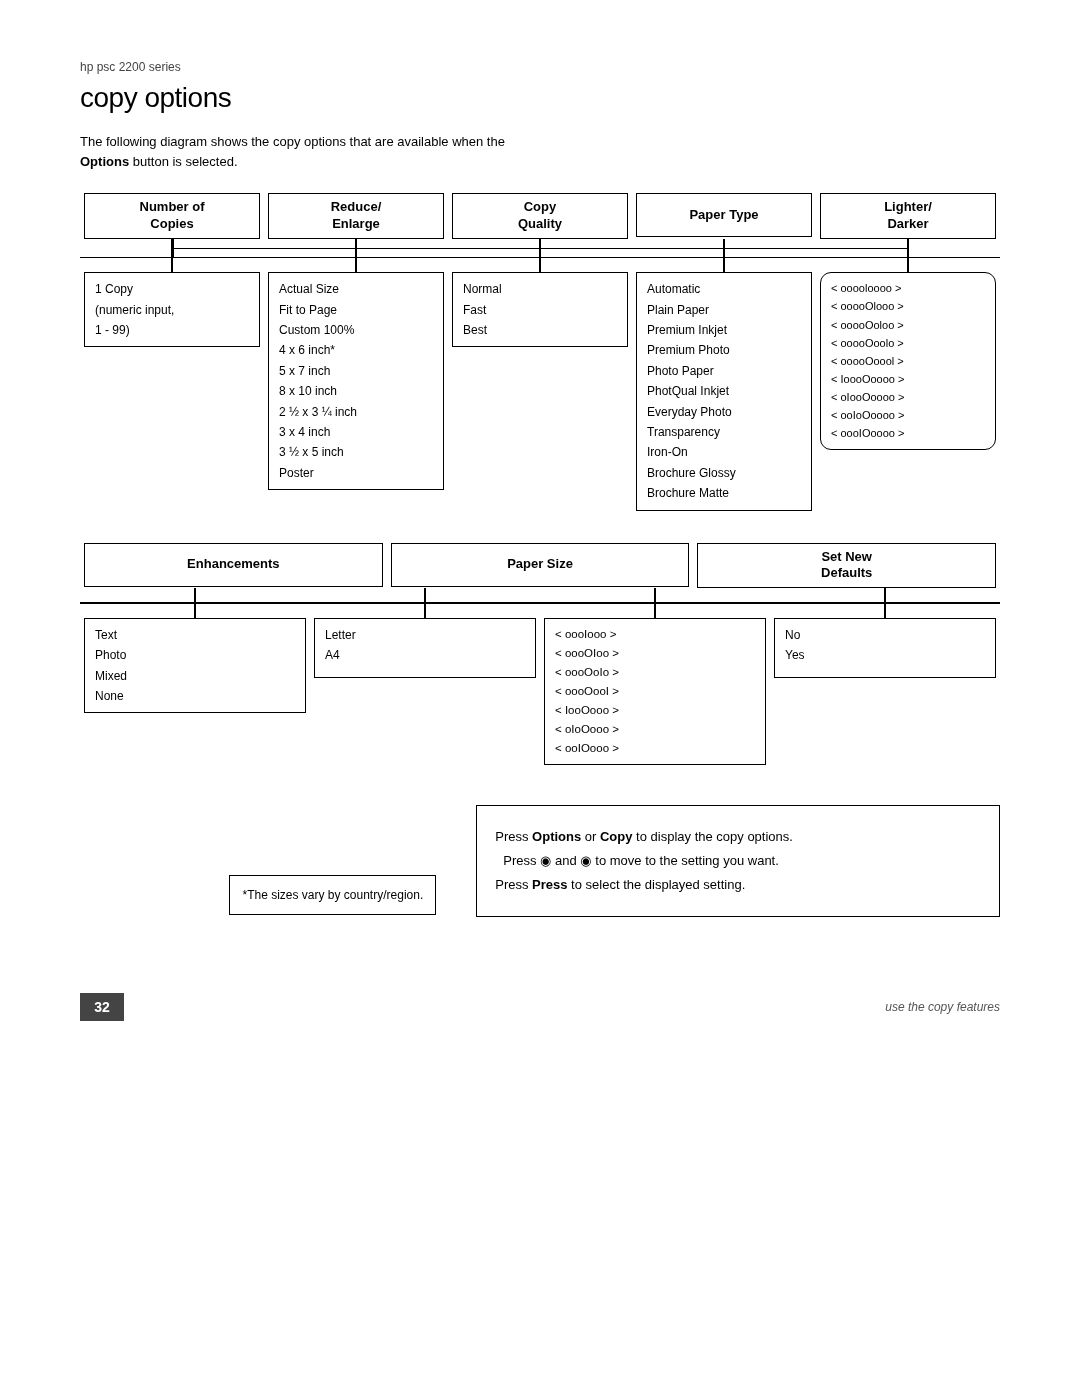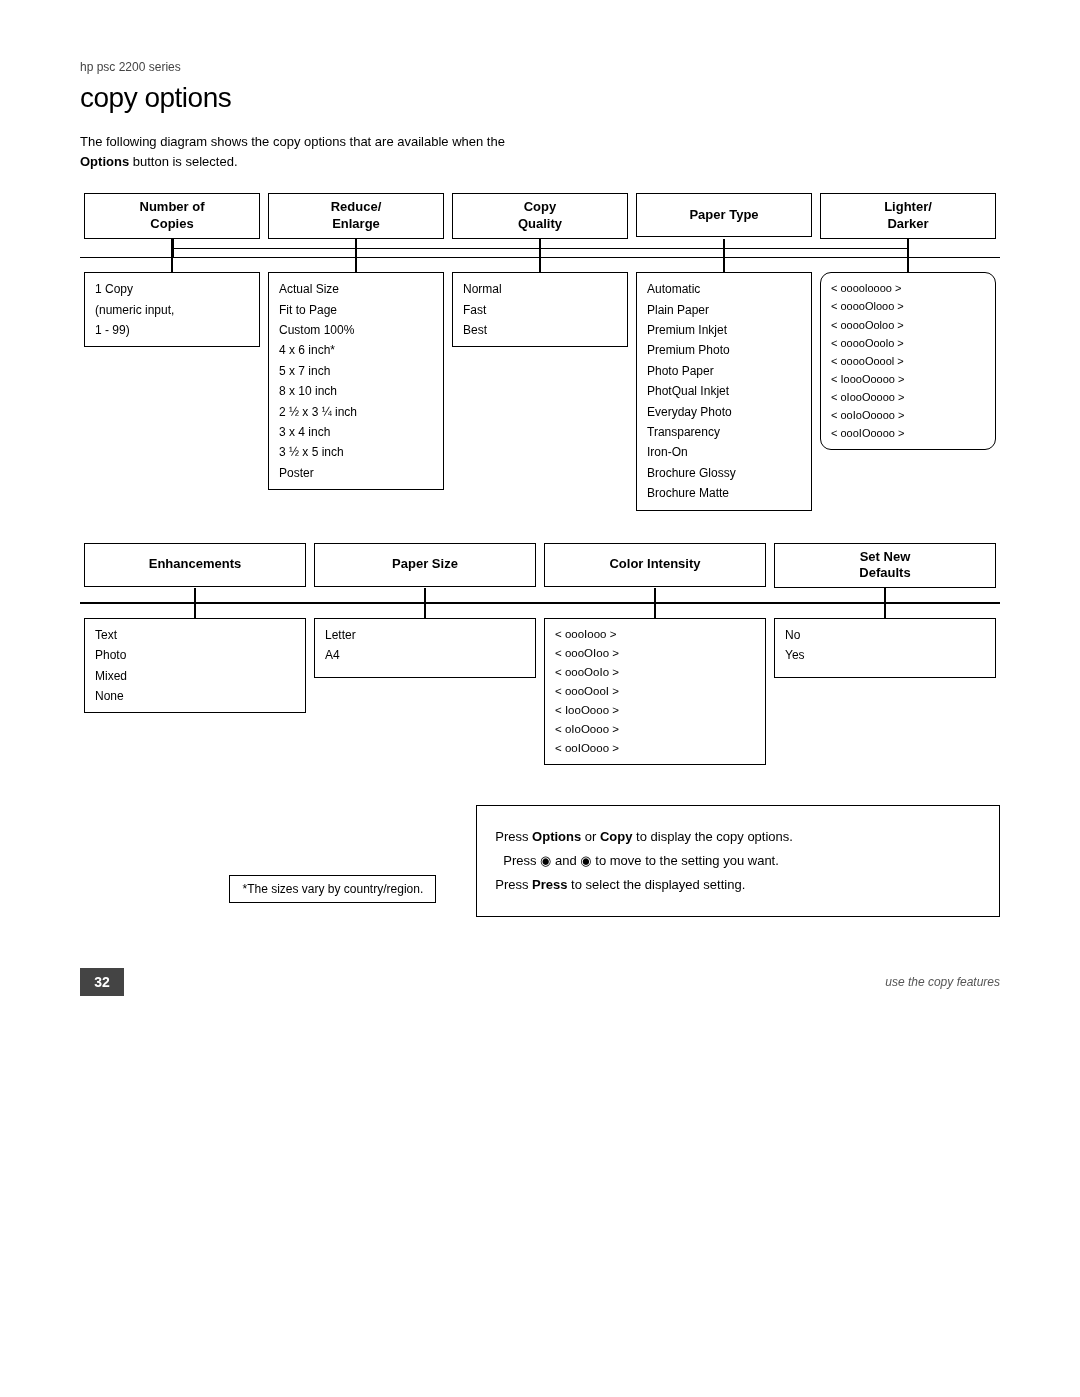--- a/index.html
+++ b/index.html
@@ -77,42 +77,42 @@
     .bottom-section {
       display: flex;
       flex-direction: row;
       align-items: flex-start;
       margin-top: 30px;
       gap: 40px;
     }
 
     .footnote-box {
       border: 1px solid #000;
-      padding: 6px 12px;
+      padding: 12px 12px;
       font-size: 12px;
       white-space: nowrap;
       align-self: flex-end;
       text-align: right;
     }
 
     .info-box {
       border: 1.5px solid #000;
       padding: 20px 18px;
       font-size: 13px;
       line-height: 1.7;
       flex: 1;
     }
     .info-box strong { font-weight: bold; }
 
     
     .page-footer {
       display: flex;
       flex-direction: row;
       align-items: center;
-      margin-top: 51px;
+      margin-top: 76px;
       justify-content: space-between;
     }
 
     .page-number-box {
       background: #444;
       color: #fff;
       font-size: 14px;
       font-weight: bold;
       padding: 6px 14px;
       min-width: 44px;
@@ -250,23 +250,20 @@
   <div style="margin-top:32px;">
 
     <div class="row2-cols">
       <div class="vcol">
         <div class="header-box">Enhancements</div>
       </div>
       <div class="vcol">
         <div class="header-box">Paper Size</div>
       </div>
       <div class="vcol">
-        <div class="header-box">Color Intensity</div>
-      </div>
-      <div class="vcol">
         <div class="header-box">Set New<br>Defaults</div>
       </div>
     </div>
 
     <div class="row2-cols" style="height:14px;">
       <div class="vcol" style="align-items:center;">
           <div class="vline-down" style="height:14px;"></div>
         </div>
       <div class="vcol" style="align-items:center;">
           <div class="vline-down" style="height:14px;"></div>

